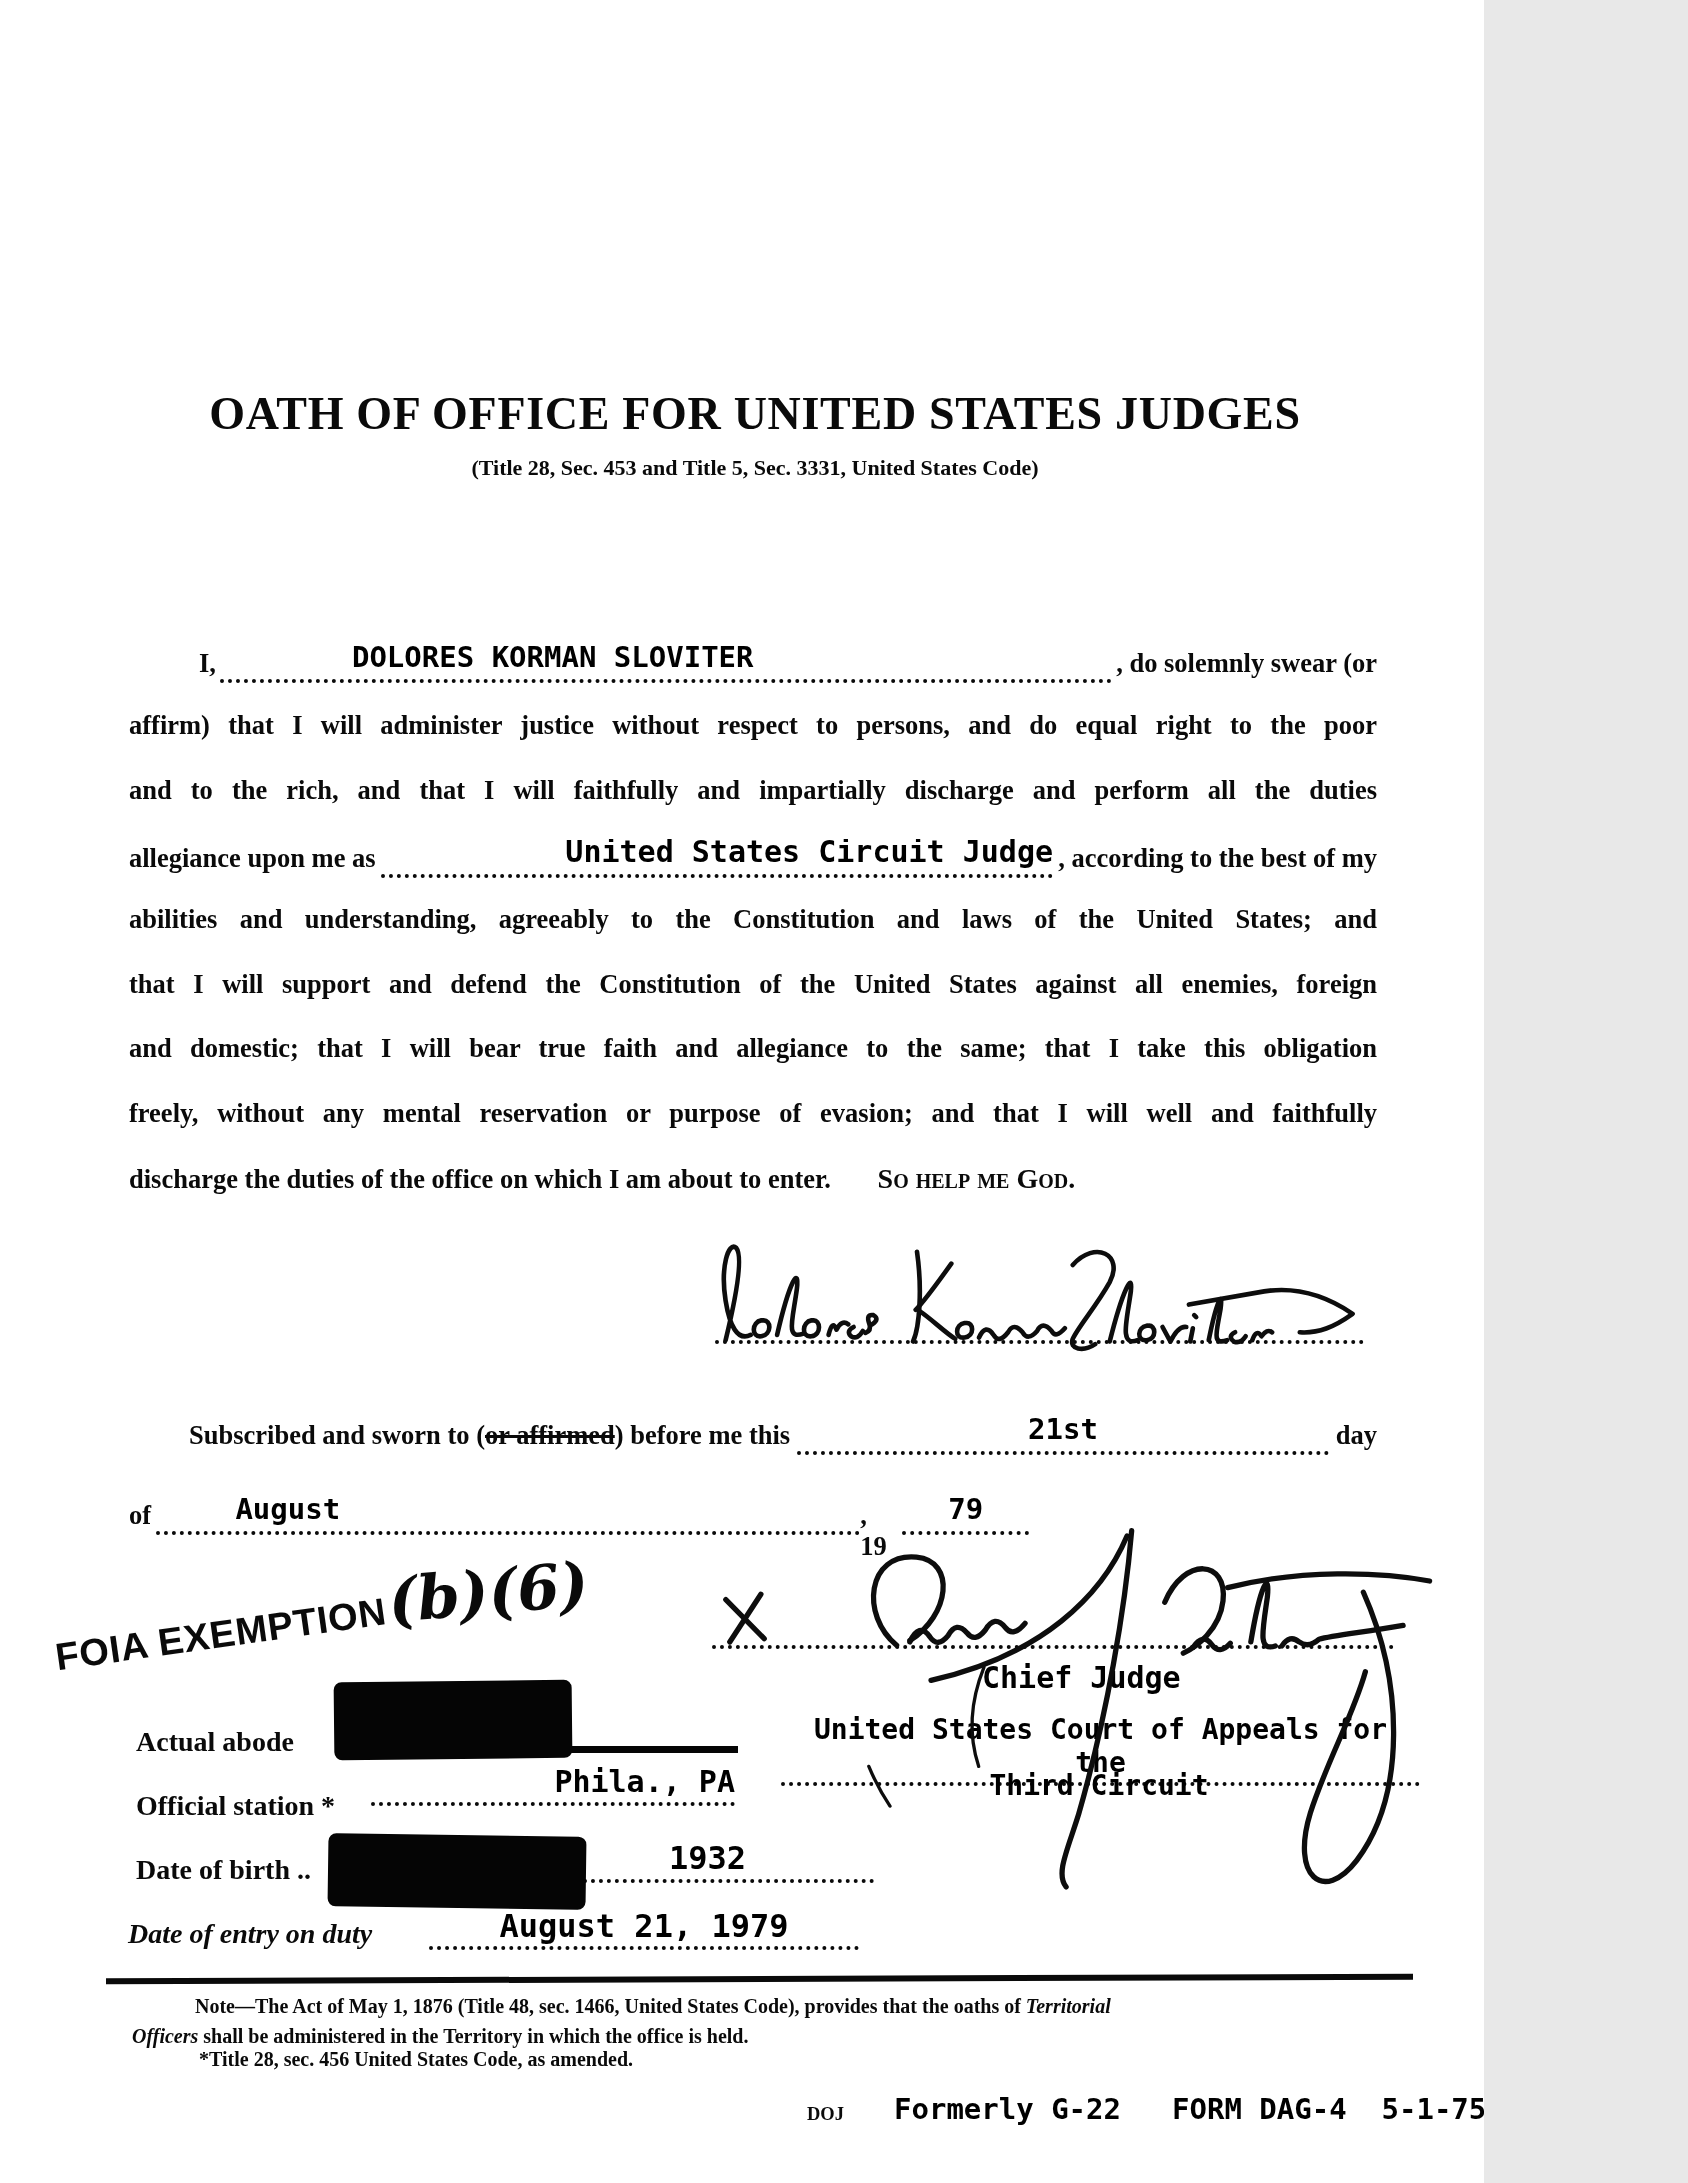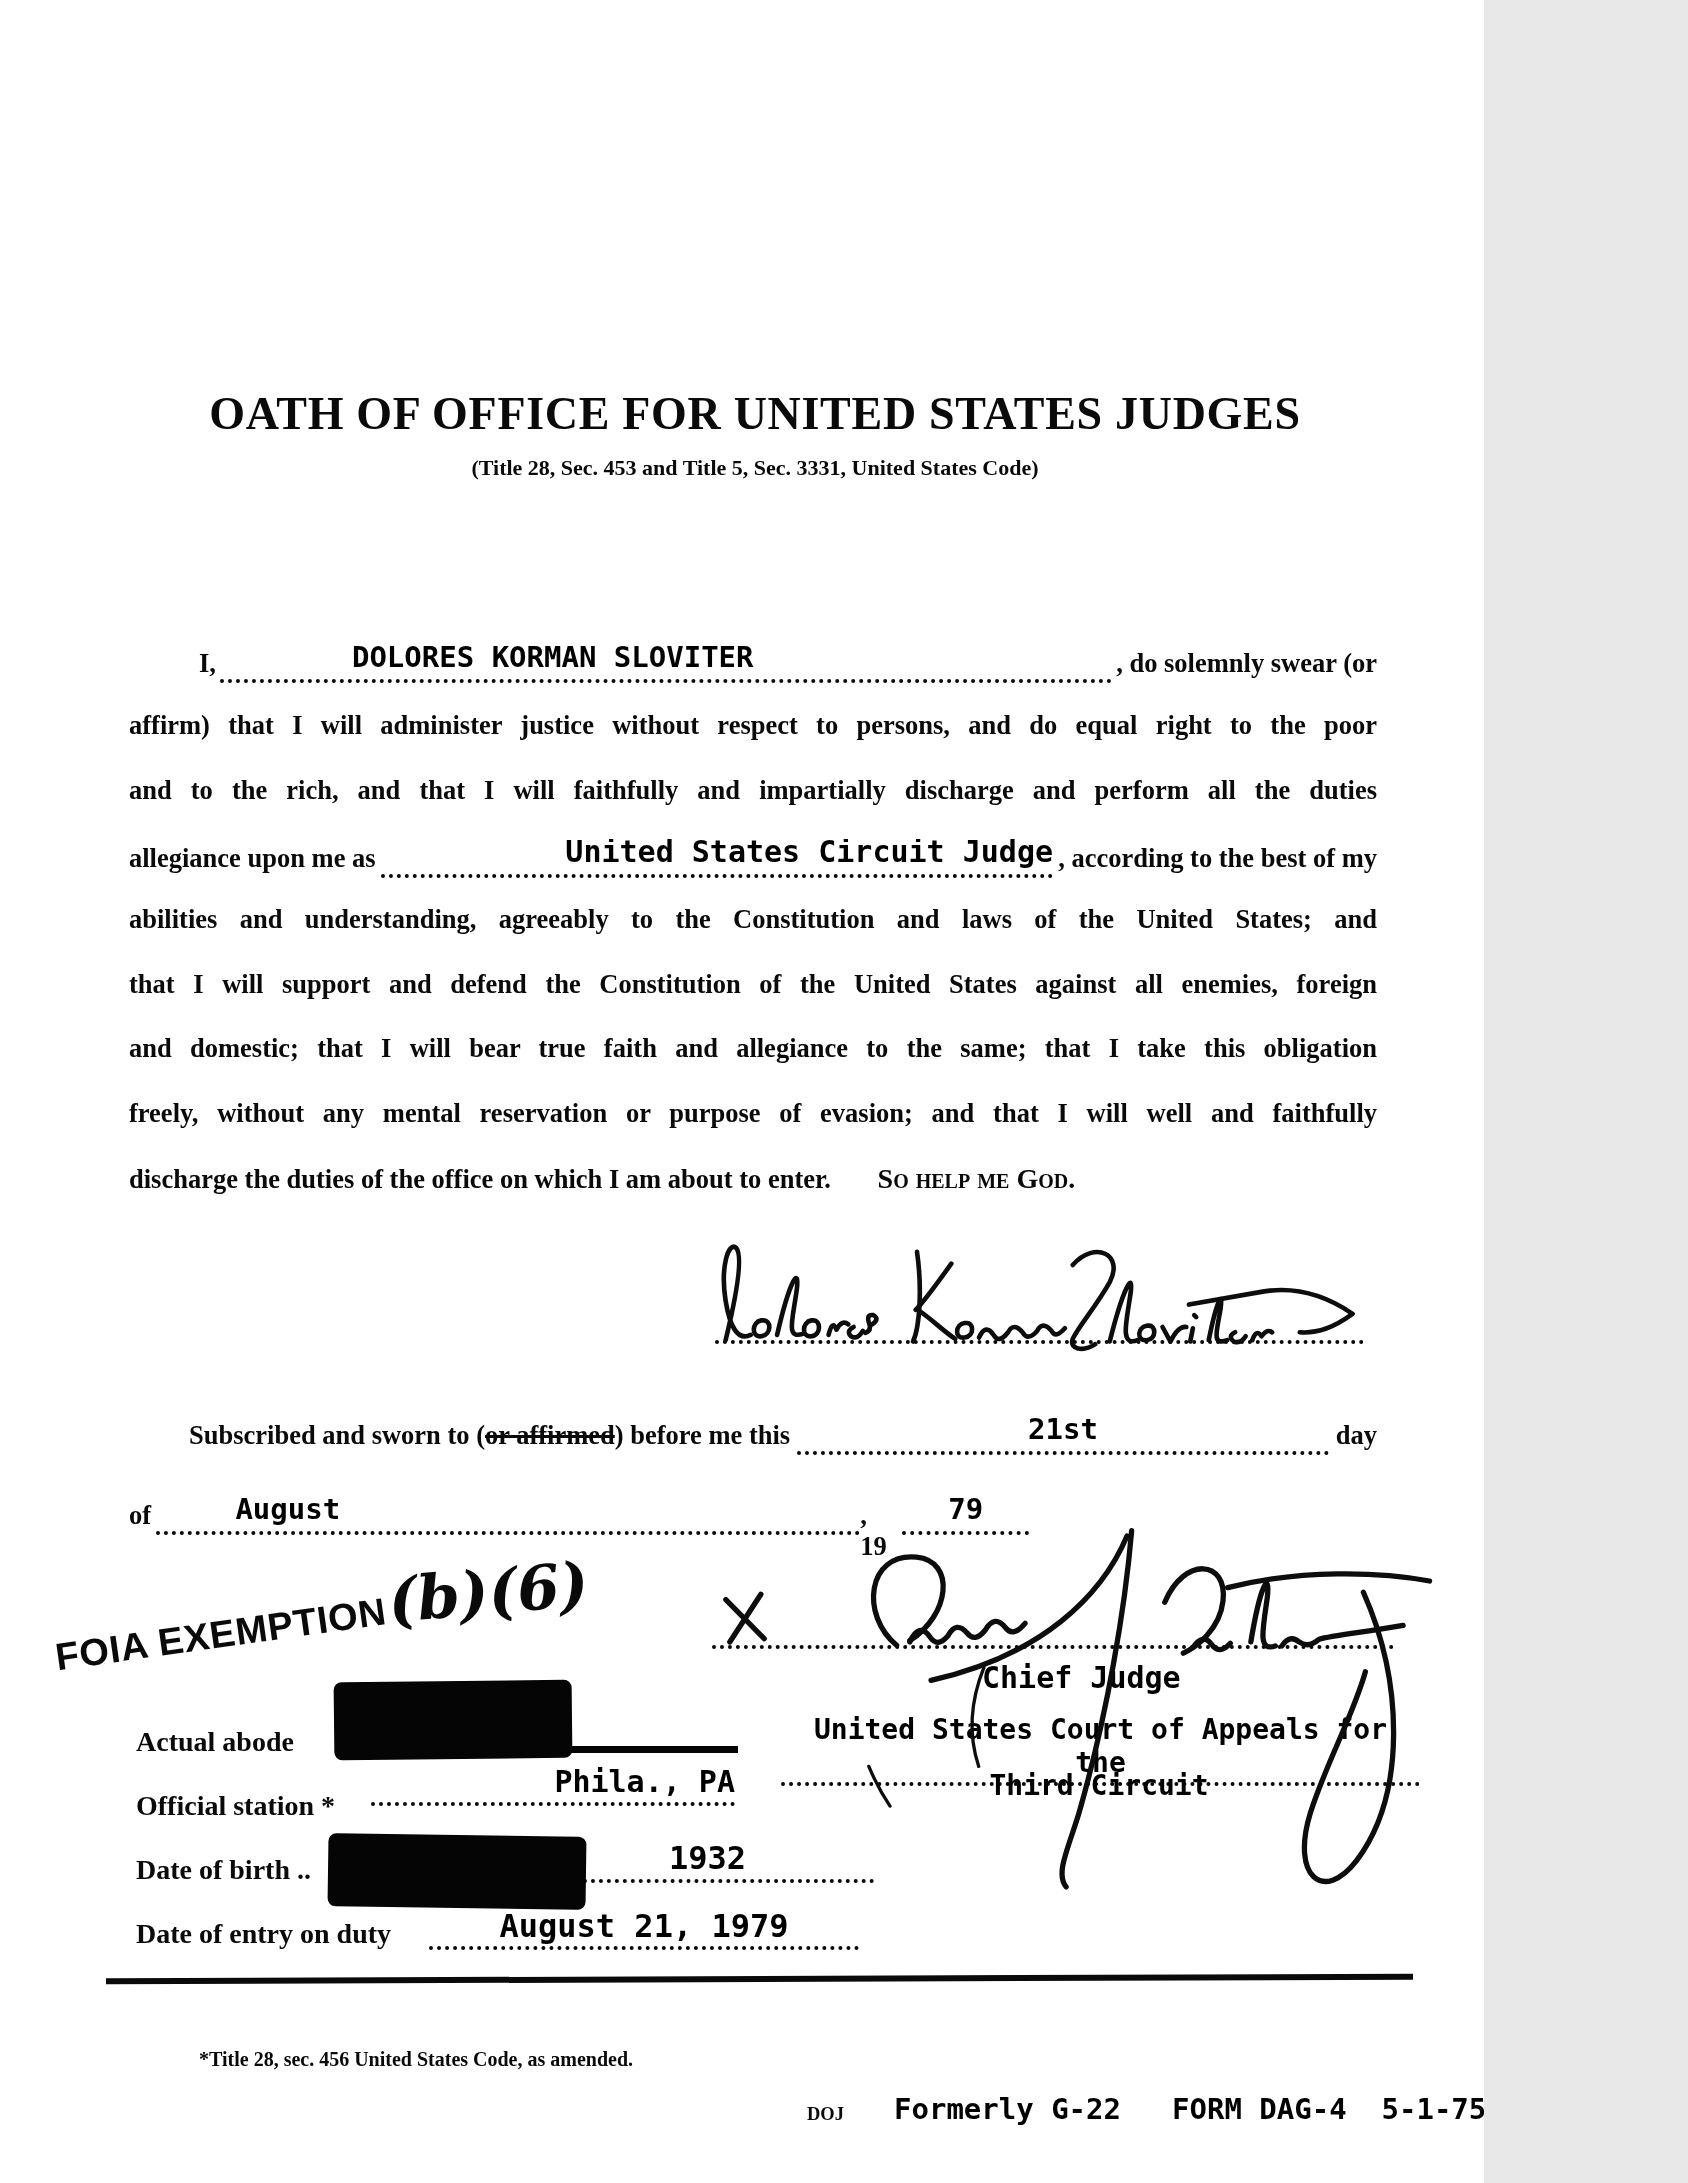--- a/index.html
+++ b/index.html
@@ -147,26 +147,30 @@
   <div class="abs serif label" style="left:136px;top:1790px;">Official station *</div>
   <div class="abs dotfill" style="left:371px;top:1764px;width:364px;text-align:right;padding-bottom:2.6px;">
     <span class="mono" style="font-size:30px;">Phila., PA</span>
   </div>
 
   <div class="abs serif label" style="left:136px;top:1854px;">Date of birth ..</div>
   <div class="abs dotline" style="left:583px;top:1847px;width:291px;height:32px;border-bottom-width:4px;"></div>
   <div class="abs redact" style="left:328px;top:1835px;width:258px;height:73px;transform:rotate(0.8deg);"></div>
   <div class="abs mono" style="left:669px;top:1839px;font-size:32px;">1932</div>
 
-  <div class="abs serif label" style="left:136px;top:1918px;">Date of entry on duty</div>
+  <div class="abs serif label" style="left:128px;top:1918px;font-style:italic;">Date of entry on duty</div>
   <div class="abs dotfill" style="left:429px;top:1907px;width:430px;text-align:center;padding-bottom:1.3px;">
     <span class="mono" style="font-size:32px;">August 21, 1979</span>
   </div>
 
   <div class="abs" style="left:106px;top:1976px;width:1307px;height:6px;background:#0a0a0a;transform:rotate(-0.2deg);"></div>
+  <div class="abs serif notes" style="left:132px;top:1991px;">
+    <span style="margin-left:63px;">Note—The Act of May 1,  1876 (Title 48, sec. 1466, United States Code), provides that the oaths of </span><i>Territorial</i><br>
+    <i>Officers</i><span> shall be administered in the Territory in which the office is held.</span>
+  </div>
   <div class="abs serif" style="left:199px;top:2048px;font-size:20px;">*Title 28, sec. 456 United States Code, as amended.</div>
 
   <div class="abs serif" style="left:761px;top:2104px;font-size:18.5px;font-weight:700;margin-left:46px;">DOJ</div>
   <div class="abs mono" style="left:894px;top:2092px;font-size:29px;">Formerly G-22</div>
   <div class="abs mono" style="left:1172px;top:2092px;font-size:29px;white-space:pre;">FORM DAG-4  5-1-75</div>
 
 </div>
 
 
 </body></html>

